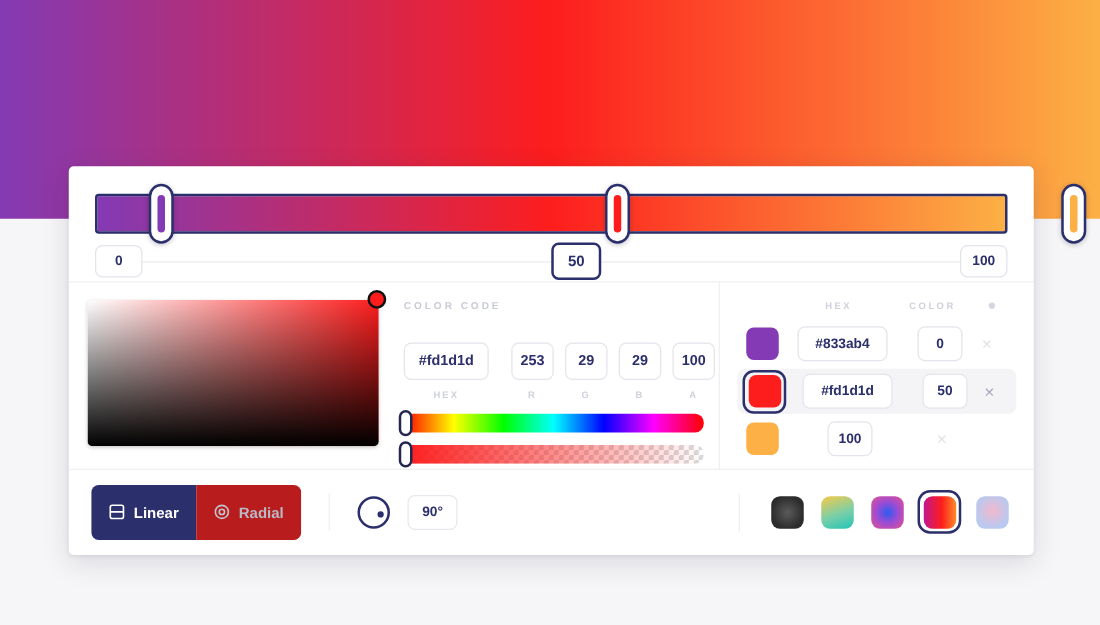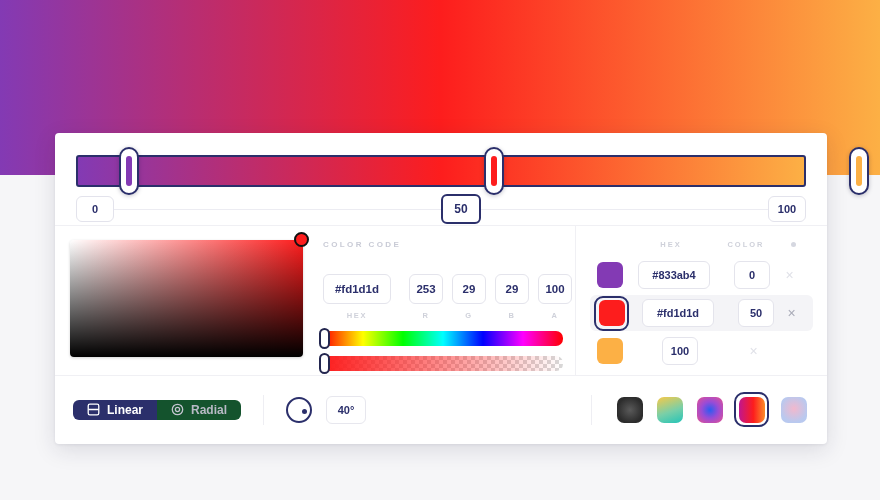--- a/index.html
+++ b/index.html
@@ -145,25 +145,25 @@
   .xbtn { flex: 1; text-align: center; font-size: 14px; color: #e0e1e8; cursor: pointer; }
   .xbtn.on { color: #a9abb8; }
 
   
   .footer {
     display: flex; align-items: center; height: 68px;
     border-top: 1px solid #f0f0f4; padding: 0 18px;
   }
   .seg { display: flex; border-radius: 6px; overflow: hidden; }
   .seg > div {
-    display: flex; align-items: center; gap: 7px; height: 20px; padding: 0 14px;
+    display: flex; align-items: center; gap: 7px; height: 44px; padding: 0 14px;
     font-size: 12px; font-weight: 700; justify-content: space-between;
   }
   .seg .on { background: #2b2f6b; color: #fff; }
-  .seg .off { background: #14532d; color: #b8bac6; }
+  .seg .off { background: #b91c1c; color: #b8bac6; }
   .divider { width: 1px; height: 30px; background: #eeeef3; margin: 0 22px; }
   .dial {
     width: 26px; height: 26px; border: 2px solid #2b2f6b; border-radius: 50%;
     position: relative; cursor: pointer;
   }
   .dial b { position: absolute; right: 3px; top: 10px; width: 5px; height: 5px;
     border-radius: 50%; background: #2b2f6b; }
   .anglefld {
     margin-left: 14px; width: 40px; height: 28px; border: 1px solid #e7e7ee;
     border-radius: 6px; display: flex; align-items: center; justify-content: center;
@@ -309,21 +309,21 @@
           </svg>
           <span>Radial</span>
         </div>
       </div>
 
       <div class="divider"></div>
 
       <div class="dial">
         <b></b>
       </div>
-      <div class="anglefld">40°</div>
+      <div class="anglefld">90°</div>
 
       <div class="spacer"></div>
 
 
       <div class="divider"></div>
 
       <div class="presets">
         <div class="pre-ring">
           <div class="pre" style="background: radial-gradient(circle, rgb(90, 90, 90) 0%, rgb(44, 44, 44) 70%);"></div>
         </div>

